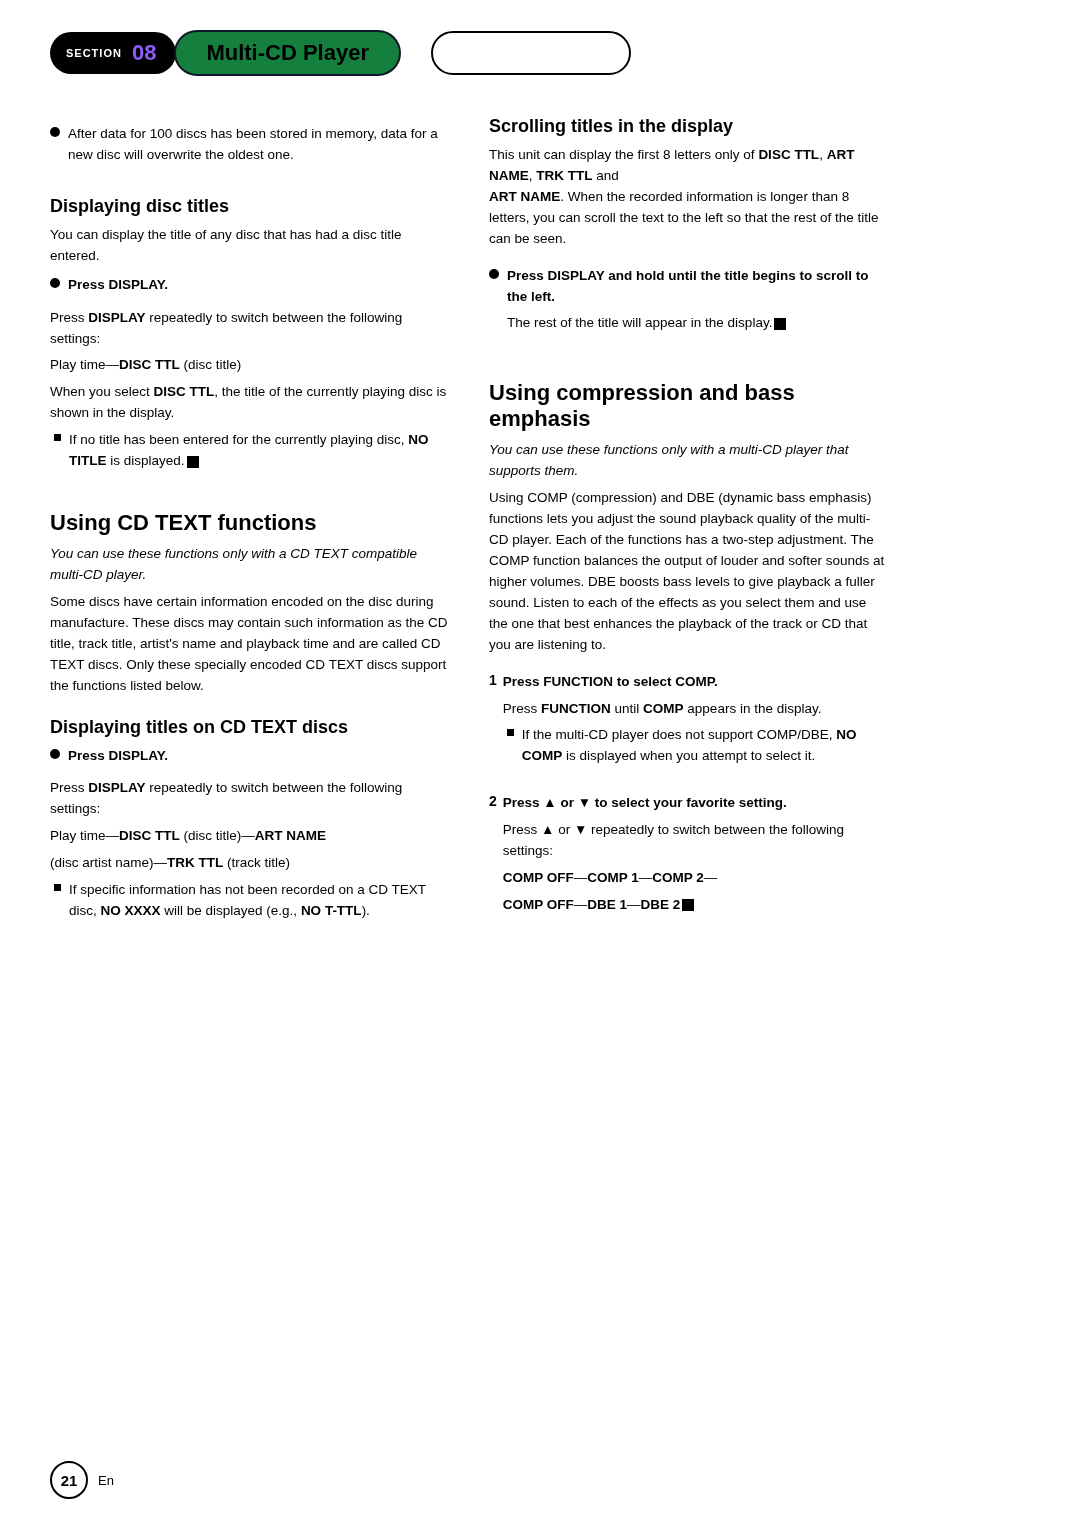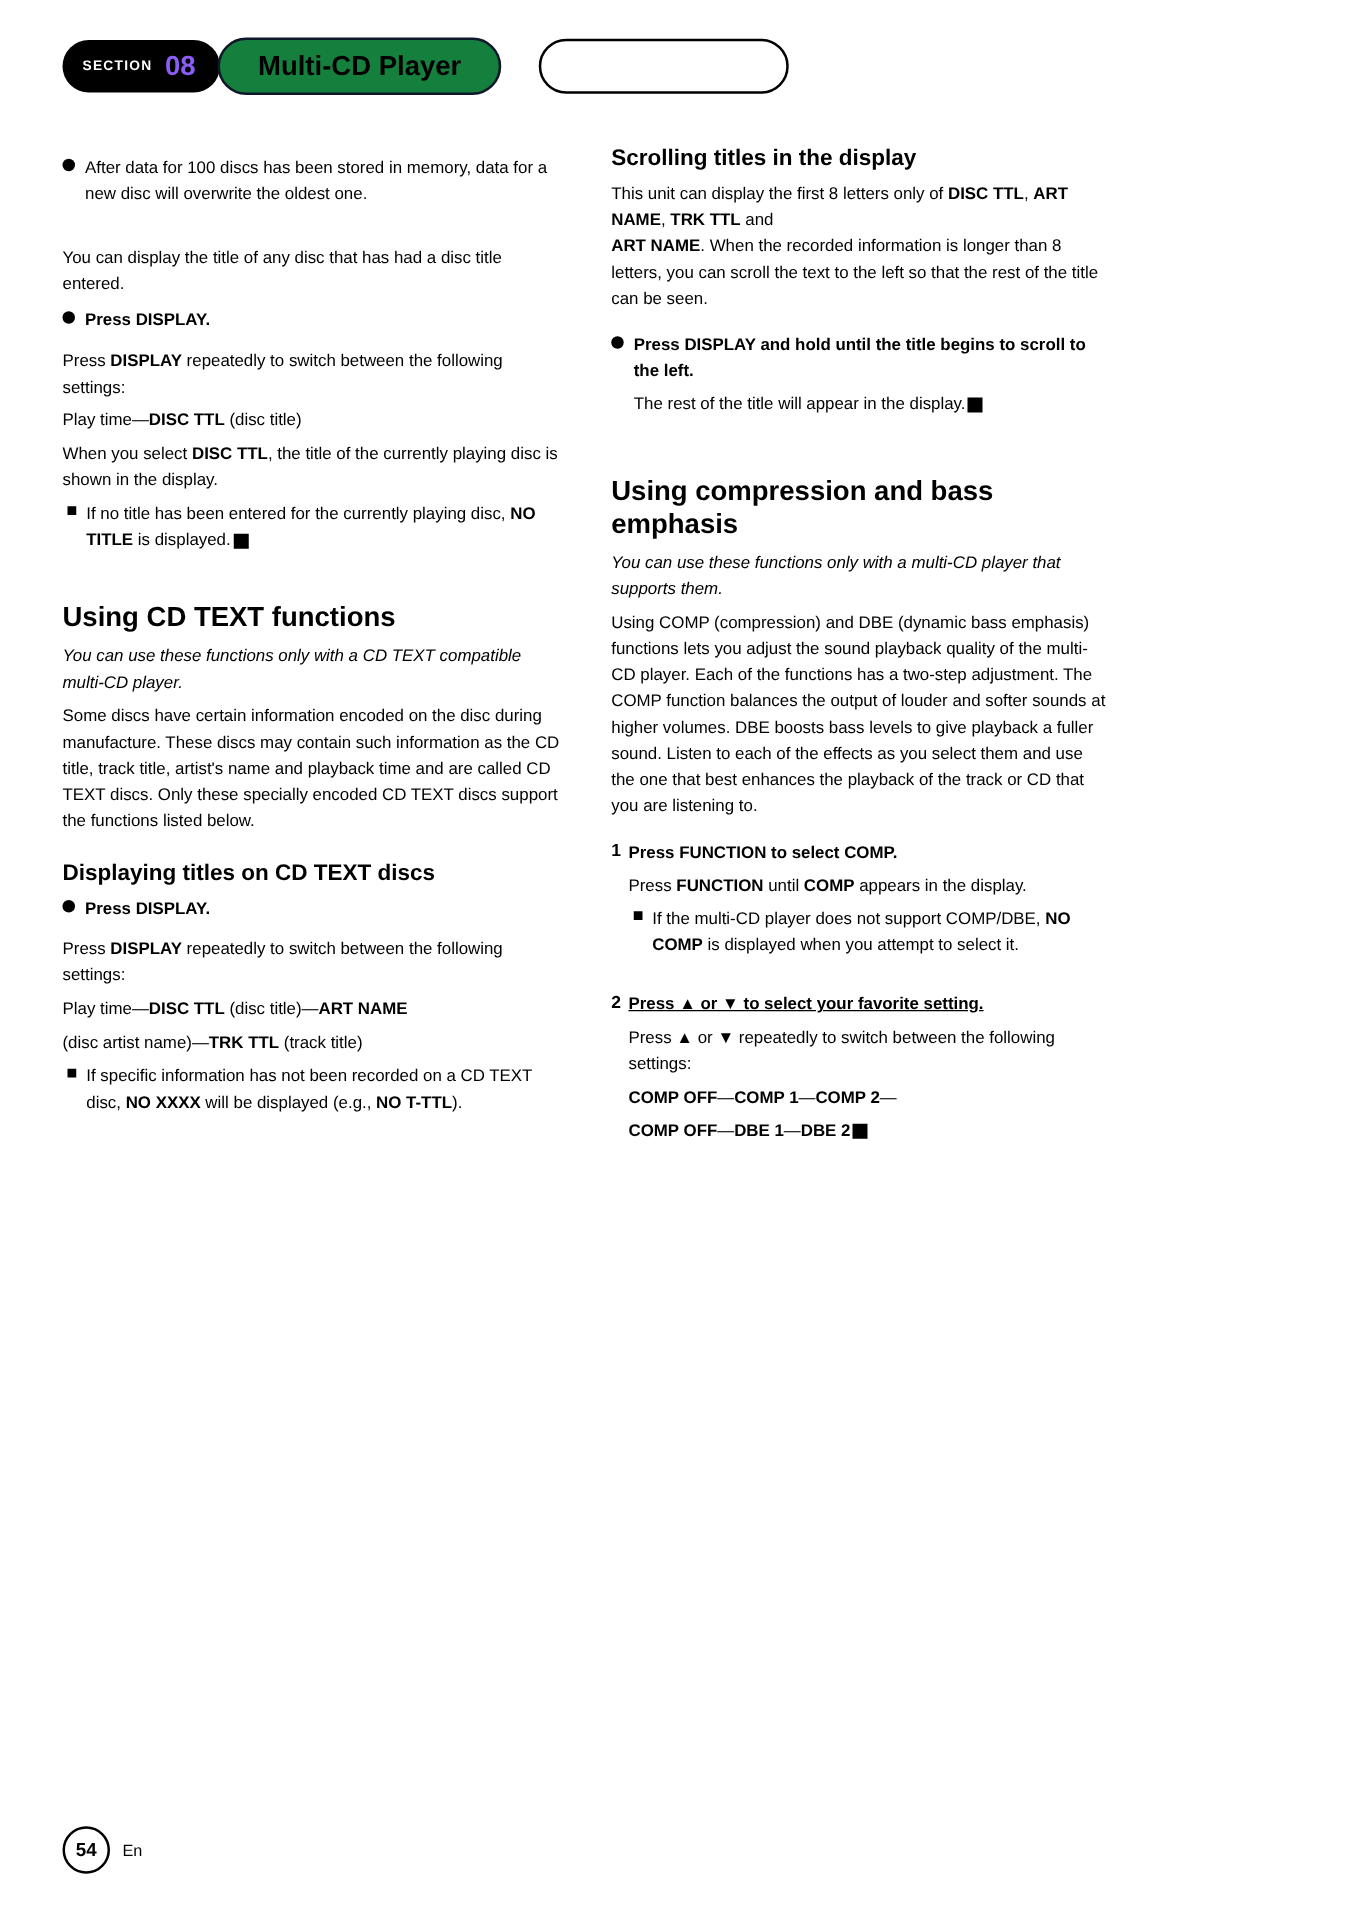--- a/index.html
+++ b/index.html
@@ -199,20 +199,21 @@
   <div class="two-col">
 
     <div class="col-left">
 
       <div class="bullet-circle">
         <span class="bullet-circle-icon"></span>
         <p>After data for 100 discs has been stored in memory, data for a new disc will overwrite the oldest one.</p>
       </div>
 
       <div style="margin-top:24px;">
+        <h2 class="section-heading">Displaying disc titles</h2>
         <p>You can display the title of any disc that has had a disc title entered.</p>
 
         <div class="bullet-circle mt-8">
           <span class="bullet-circle-icon"></span>
           <p style="font-weight:bold;">Press DISPLAY.</p>
         </div>
         <p>
           Press <strong>DISPLAY</strong> repeatedly to switch between the following settings:
         </p>
         <p>
@@ -295,37 +296,37 @@
               <p>
                 If the multi-CD player does not support COMP/DBE, <strong>NO COMP</strong> is displayed when you attempt to select it.
               </p>
             </div>
           </div>
         </div>
 
         <div class="step-row">
           <span class="step-num">2</span>
           <div>
-            <p style="font-weight:bold;text-decoration:underline;">Press ▲ or ▼ to select your favorite setting.</p>
+            <p style="font-weight:bold;">Press ▲ or ▼ to select your favorite setting.</p>
             <p>Press ▲ or ▼ repeatedly to switch between the following settings:</p>
             <p>
               <strong>COMP OFF</strong>—<strong>COMP 1</strong>—<strong>COMP 2</strong>—
             </p>
             <p>
               <strong>COMP OFF</strong>—<strong>DBE 1</strong>—<strong>DBE 2</strong><span class="end-symbol"></span>
             </p>
           </div>
         </div>
 
       </div>
 
     </div>
 
   </div>
 
   <div class="footer">
     <div class="page-num-badge">
-      <span>54</span>
+      <span>21</span>
     </div>
     <span class="footer-lang">En</span>
   </div>
 
 </div>
 
 </body></html>

